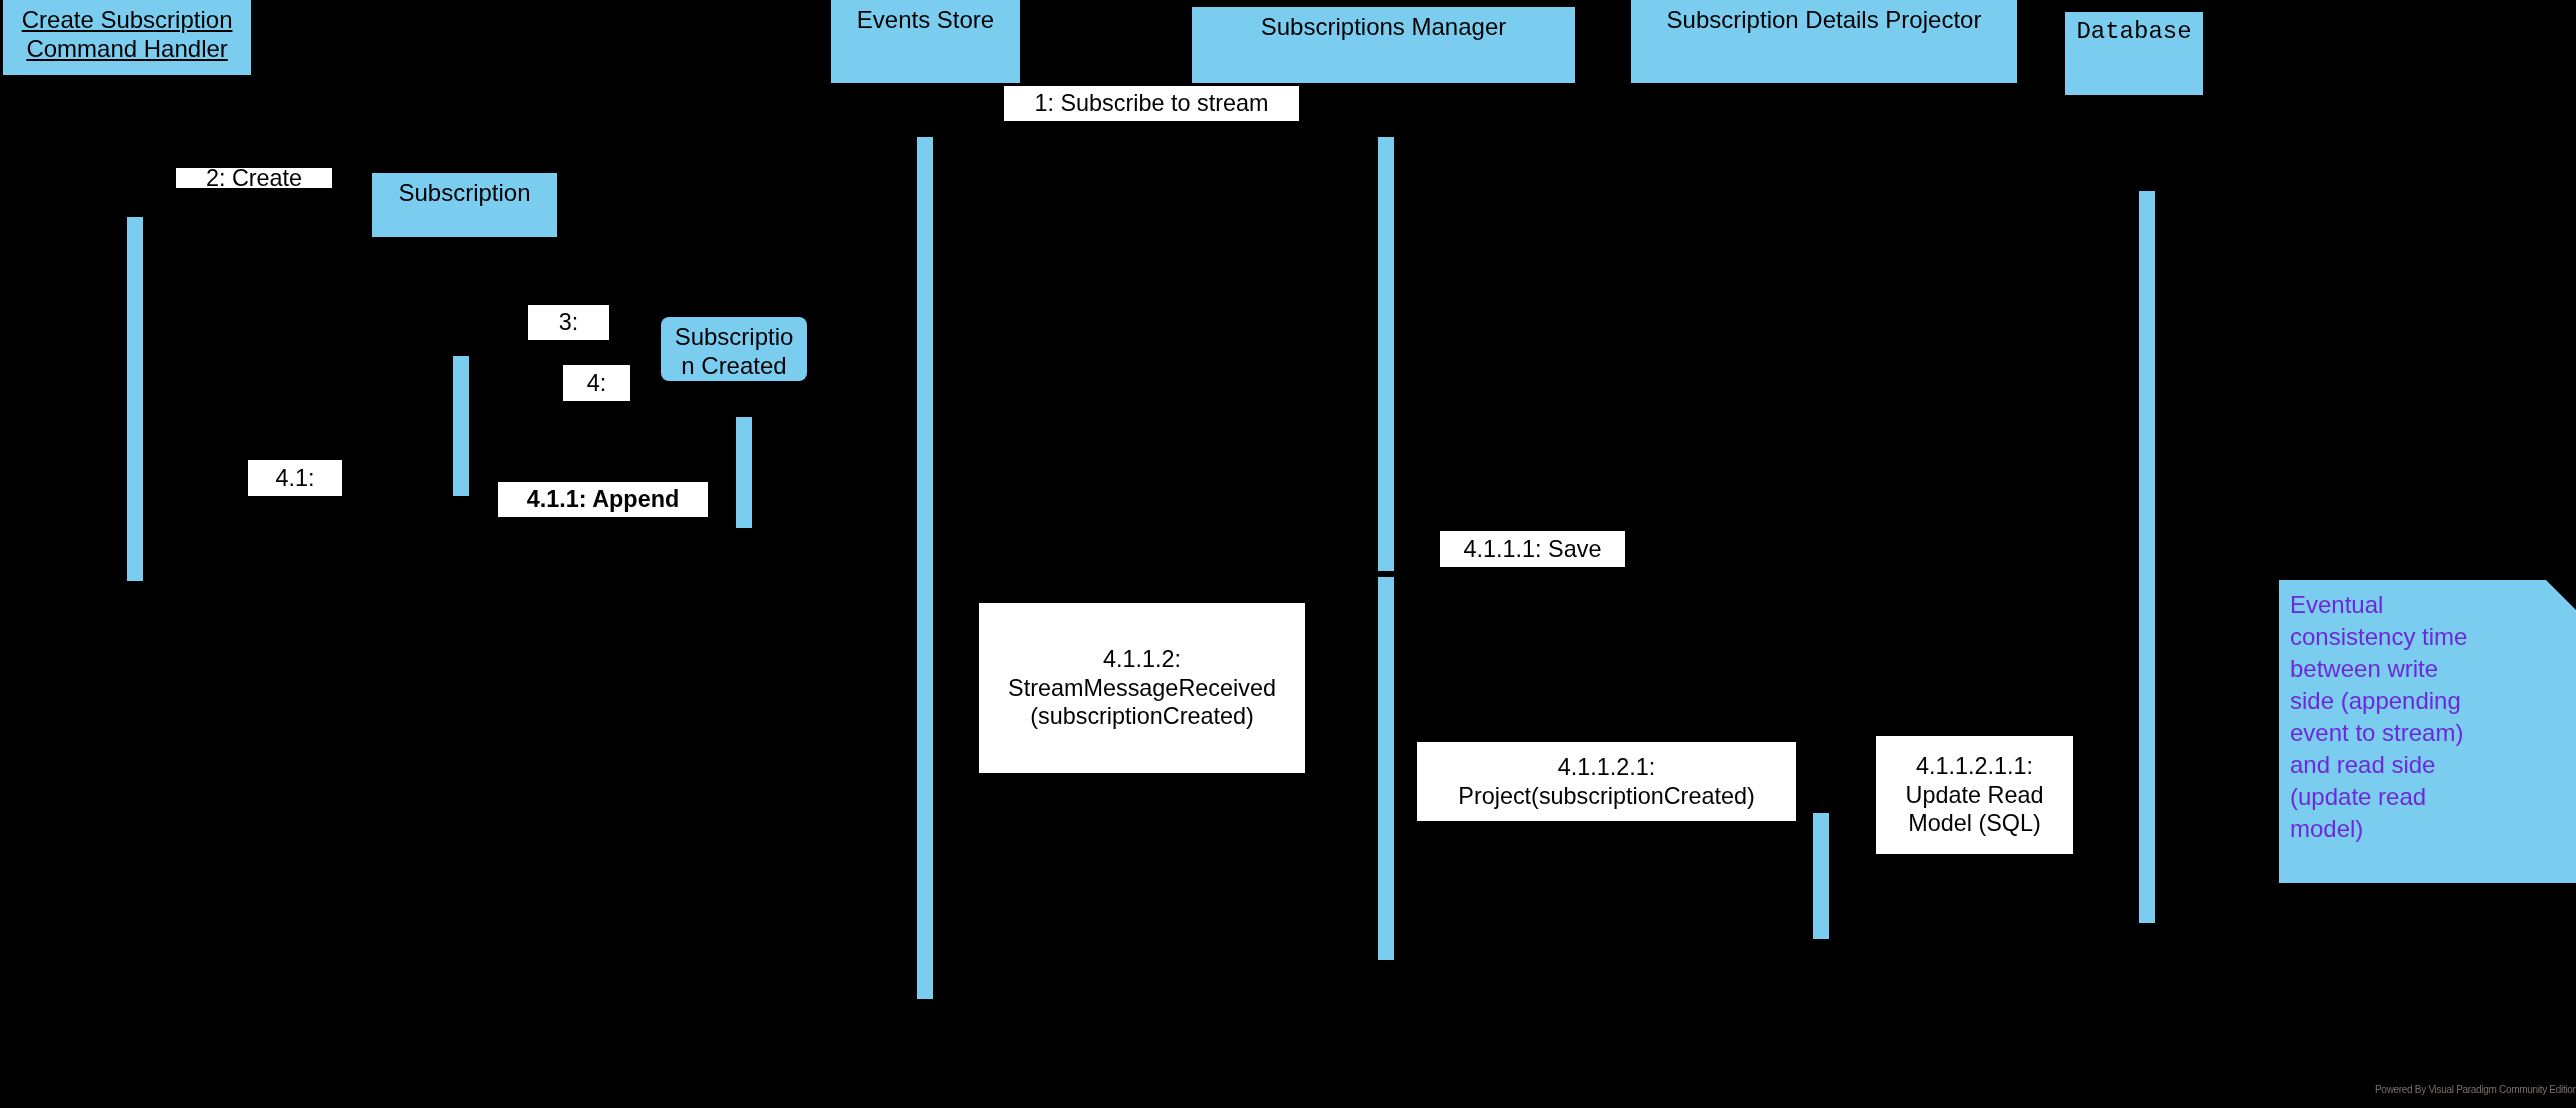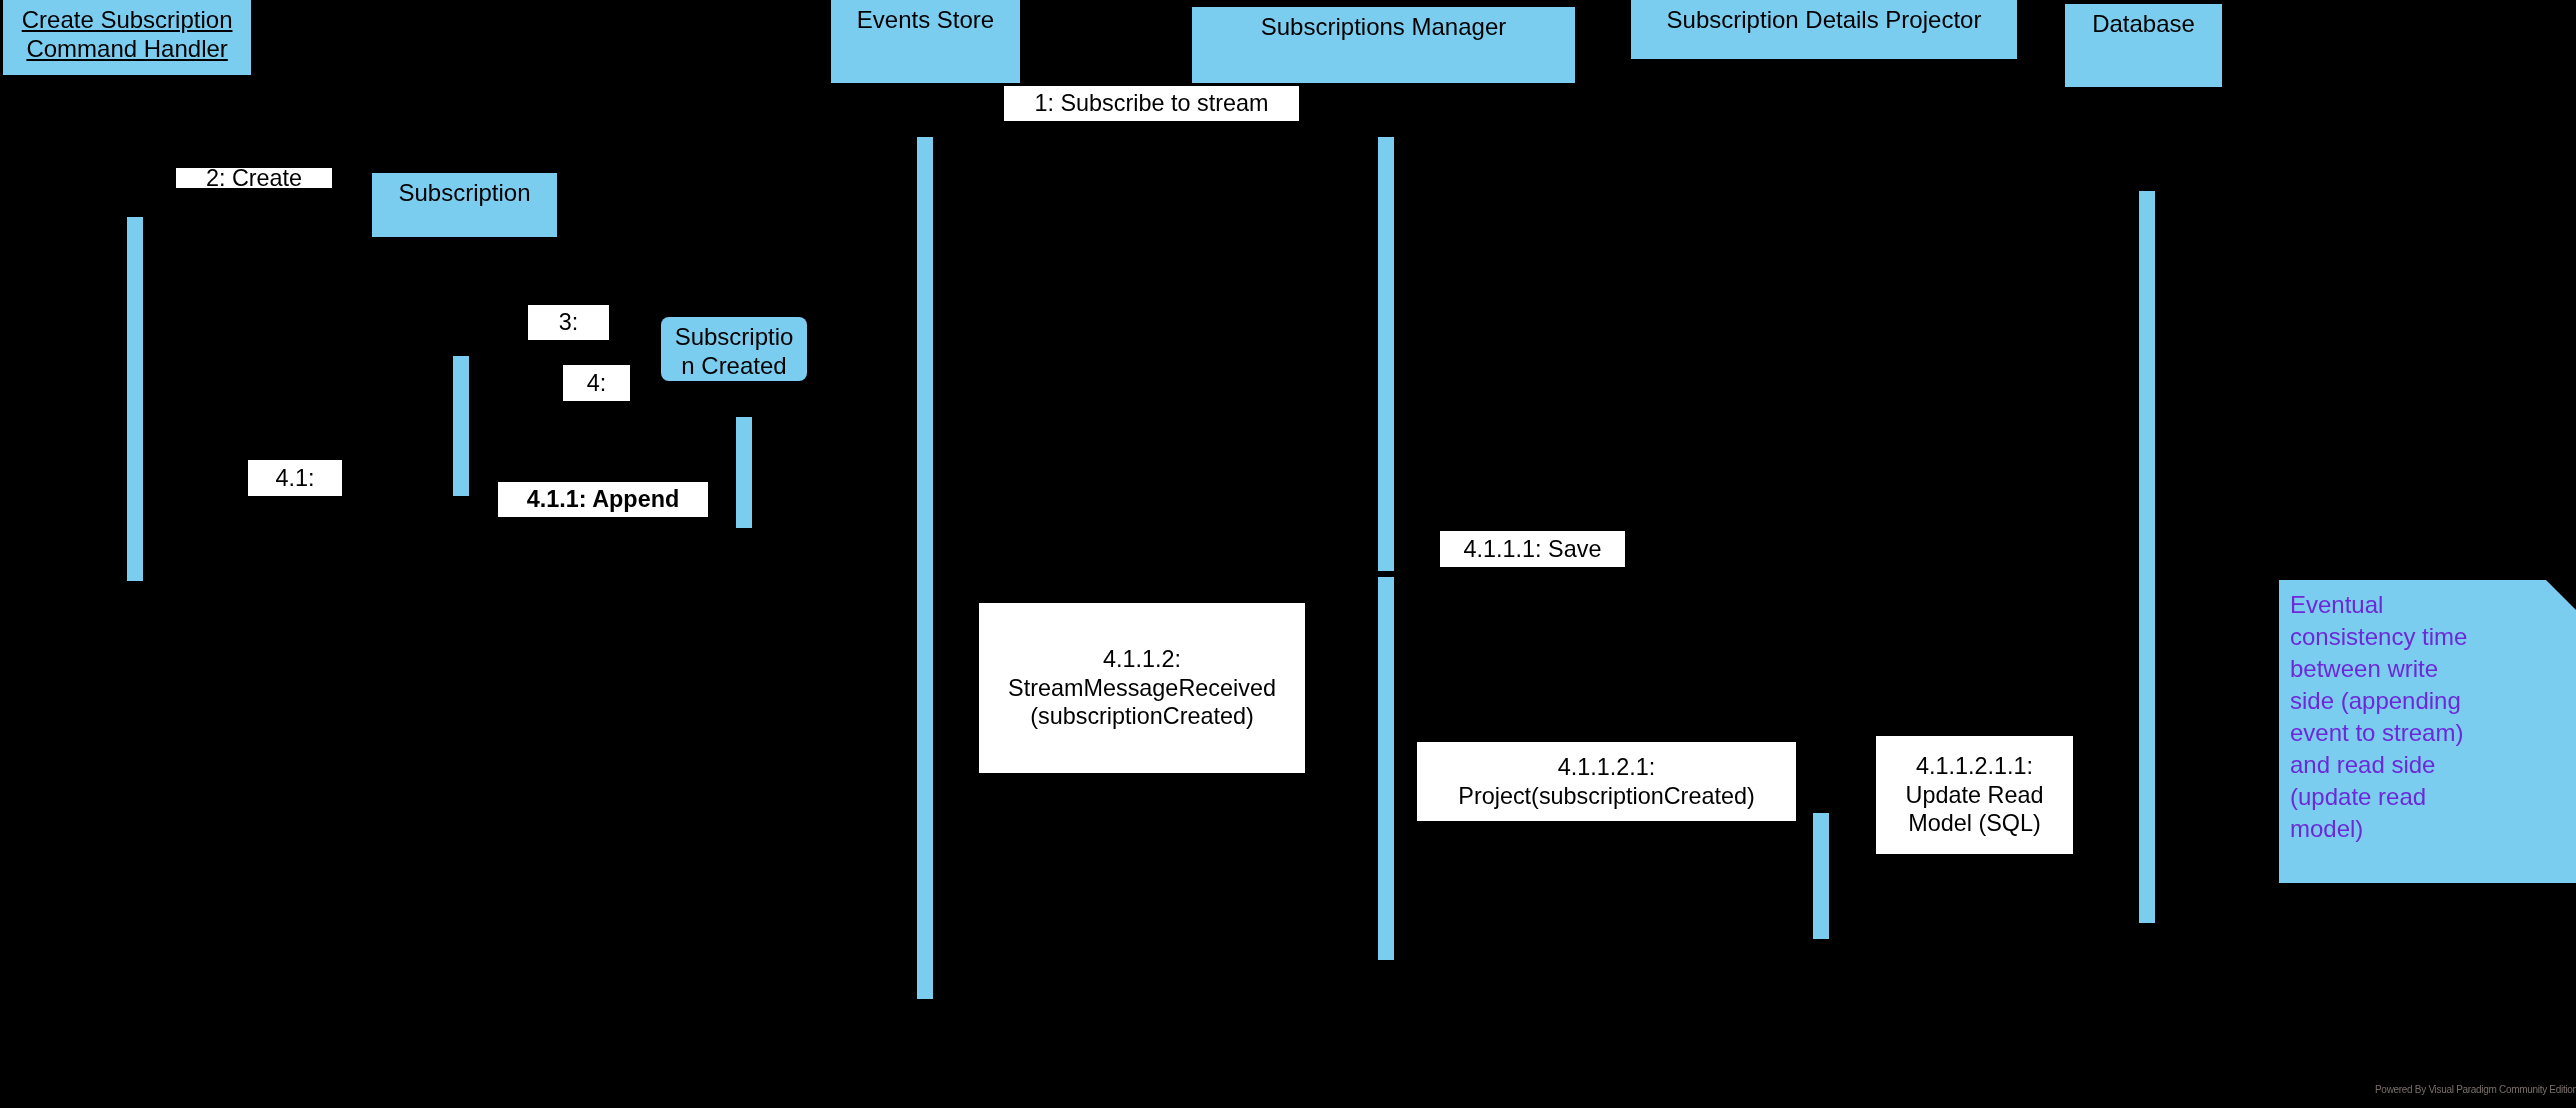--- a/index.html
+++ b/index.html
@@ -85,23 +85,23 @@
 
 <div id="canvas">
 
   <div class="participant" style="left:3.1px;top:0px;width:248px;height:75px;text-decoration:underline;">Create Subscription
 Command Handler</div>
 
   <div class="participant" style="left:831px;top:0px;width:189px;height:83px;">Events Store</div>
 
   <div class="participant" style="left:1192px;top:7px;width:383px;height:76px;">Subscriptions Manager</div>
 
-  <div class="participant" style="left:1631px;top:0px;width:386px;height:59px;">Subscription Details Projector</div>
+  <div class="participant" style="left:1631px;top:0px;width:386px;height:83px;">Subscription Details Projector</div>
 
-  <div class="participant" style="left:2065px;top:4px;width:157px;height:83px;">Database</div>
+  <div class="participant" style="left:2065px;top:12px;width:138px;height:83px;font-family:Liberation Mono, monospace;">Database</div>
 
   <div class="participant" style="left:372px;top:173px;width:185px;height:64px;">Subscription</div>
 
   <div class="participant" style="left:661px;top:317px;width:146px;height:64px;border-radius:8px;">Subscriptio
 n Created</div>
 
   <div class="activation" style="left:127px;top:217px;width:16.4px;height:364px;"></div>
   <div class="activation" style="left:453px;top:356px;width:16.4px;height:140px;"></div>
   <div class="activation" style="left:736px;top:417px;width:16.4px;height:111px;"></div>
   <div class="activation" style="left:917px;top:137px;width:16.4px;height:862px;"></div>

